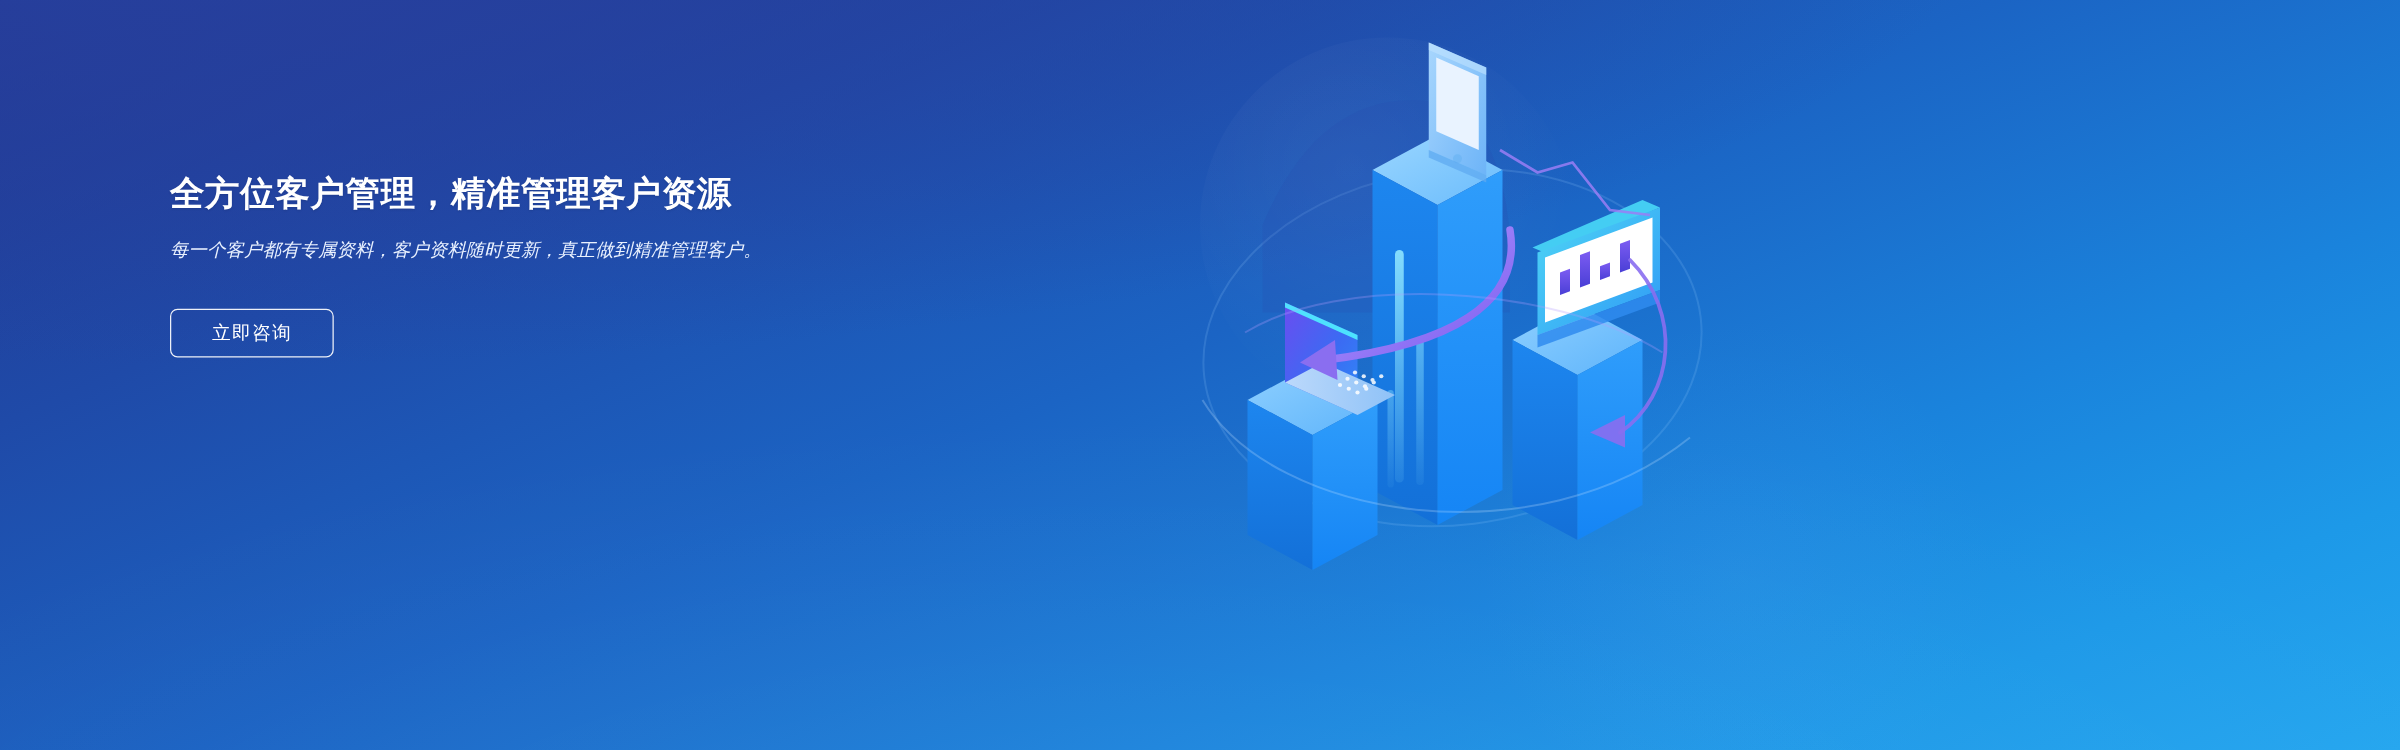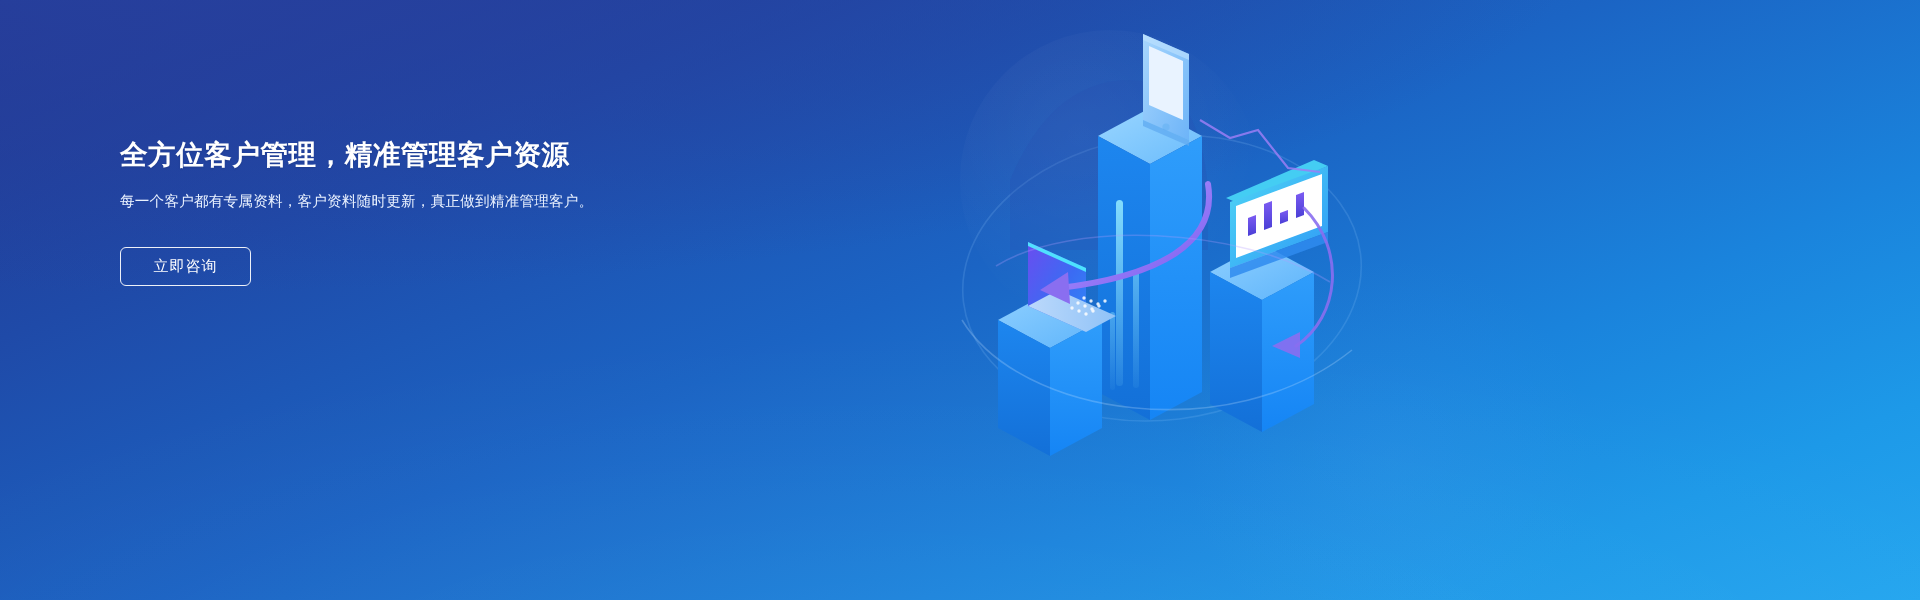--- a/index.html
+++ b/index.html
@@ -28,29 +28,29 @@
   }
   .blob-a { width:300px; height:300px; left:960px; top:30px; }
   .blob-b { width:420px; height:420px; left:1180px; top:250px;
     background:radial-gradient(circle at 50% 50%, rgba(120,190,255,.07), rgba(255,255,255,0) 70%); }
   .vignette {
     position:absolute; inset:0; pointer-events:none;
     background:radial-gradient(120% 120% at 50% 120%, rgba(255,255,255,.05), rgba(0,0,0,0) 55%);
   }
 
   
-  .copy { position:absolute; left:120px; top:138px; width:640px; }
+  .copy { position:absolute; left:136px; top:138px; width:640px; }
   .headline {
     font-size:27.5px; font-weight:700; color:#ffffff;
     letter-spacing:.6px; line-height:1.25; white-space:nowrap;
     text-shadow:0 1px 2px rgba(0,0,0,.12);
   }
   .subtitle {
     margin-top:18px; font-size:14.6px; color:#eaf2ff;
-    line-height:1.62; letter-spacing:.2px; max-width:482px;
+    line-height:1.62; letter-spacing:.2px; max-width:482px;font-style:italic;
   }
   .cta {
     display:inline-flex; align-items:center; justify-content:center;
     margin-top:33px; width:131px; height:39px;
     border:1.6px solid rgba(255,255,255,.92); border-radius:6px;
     color:#ffffff; font-size:15px; letter-spacing:1px;
     background:transparent; cursor:pointer;
   }
 
   

